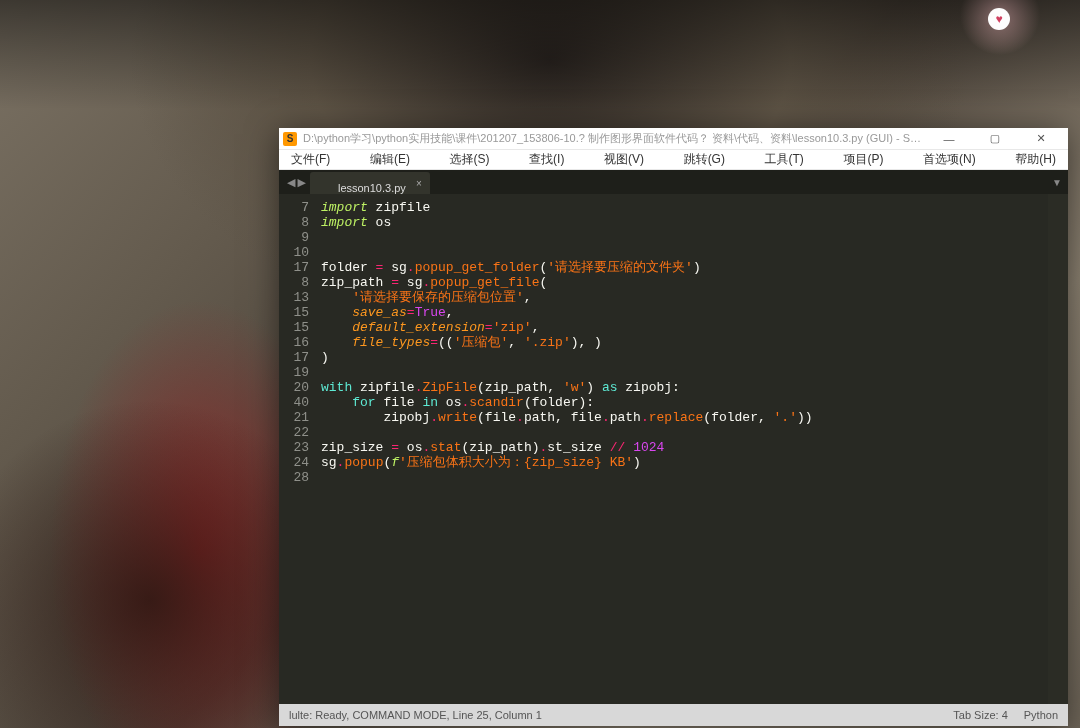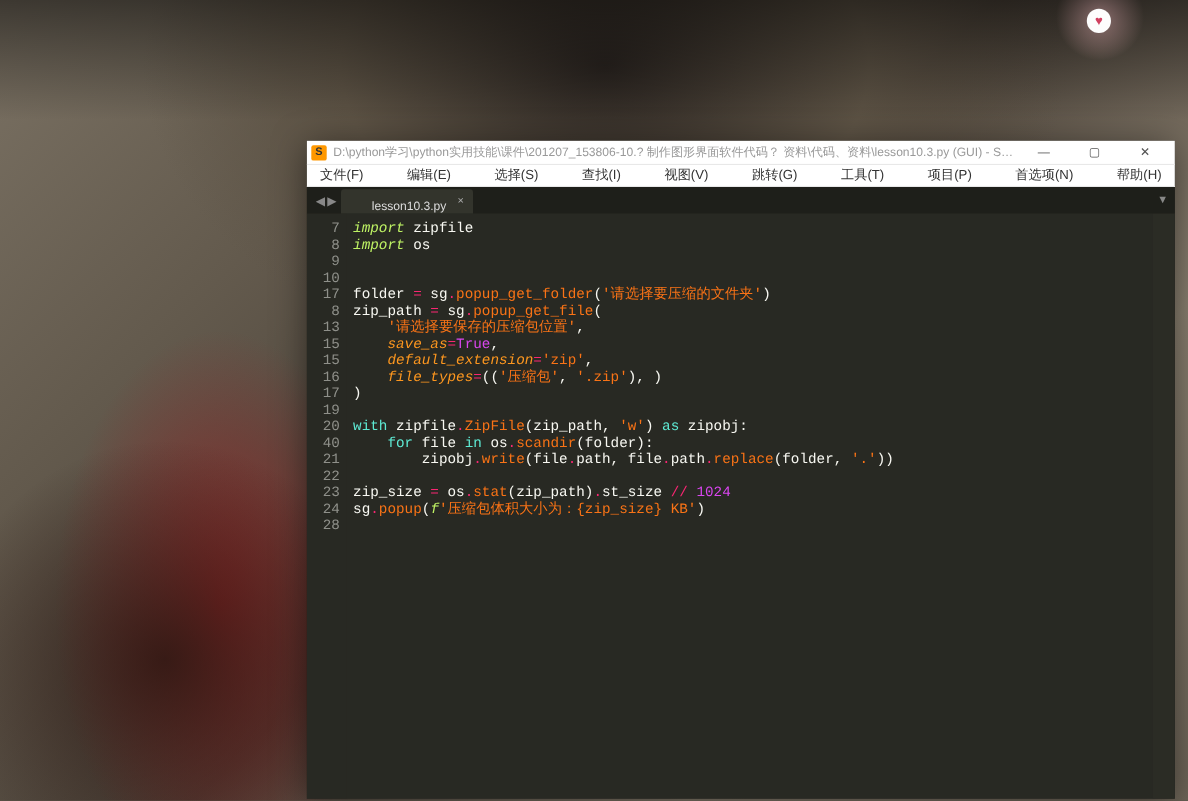--- a/index.html
+++ b/index.html
@@ -182,14 +182,19 @@
         <div>21</div>
         <div>22</div>
         <div>23</div>
         <div>24</div>
         <div>28</div>
       </div>
     <div class="code" id="code"><span class="ln"><span class="kw">import</span><span> zipfile</span></span><span class="ln"><span class="kw">import</span><span> os</span></span><span class="ln"><span></span></span><span class="ln"><span></span></span><span class="ln"><span>folder </span><span class="op">=</span><span> sg</span><span class="op">.</span><span class="fn">popup_get_folder</span><span>(</span><span class="str">'请选择要压缩的文件夹'</span><span>)</span></span><span class="ln"><span>zip_path </span><span class="op">=</span><span> sg</span><span class="op">.</span><span class="fn">popup_get_file</span><span>(</span></span><span class="ln"><span>    </span><span class="str">'请选择要保存的压缩包位置'</span><span>,</span></span><span class="ln"><span>    </span><span class="arg">save_as</span><span class="op">=</span><span class="num">True</span><span>,</span></span><span class="ln"><span>    </span><span class="arg">default_extension</span><span class="op">=</span><span class="str">'zip'</span><span>,</span></span><span class="ln"><span>    </span><span class="arg">file_types</span><span class="op">=</span><span>((</span><span class="str">'压缩包'</span><span>, </span><span class="str">'.zip'</span><span>), )</span></span><span class="ln"><span>)</span></span><span class="ln"><span></span></span><span class="ln"><span class="kw2">with</span><span> zipfile</span><span class="op">.</span><span class="fn">ZipFile</span><span>(zip_path, </span><span class="str">'w'</span><span>) </span><span class="kw2">as</span><span> zipobj:</span></span><span class="ln"><span>    </span><span class="kw2">for</span><span> file </span><span class="kw2">in</span><span> os</span><span class="op">.</span><span class="fn">scandir</span><span>(folder):</span></span><span class="ln"><span>        zipobj</span><span class="op">.</span><span class="fn">write</span><span>(file</span><span class="op">.</span><span>path, file</span><span class="op">.</span><span>path</span><span class="op">.</span><span class="fn">replace</span><span>(folder, </span><span class="str">'.'</span><span>))</span></span><span class="ln"><span></span></span><span class="ln"><span>zip_size </span><span class="op">=</span><span> os</span><span class="op">.</span><span class="fn">stat</span><span>(zip_path)</span><span class="op">.</span><span>st_size </span><span class="op">//</span><span> </span><span class="num">1024</span></span><span class="ln"><span>sg</span><span class="op">.</span><span class="fn">popup</span><span>(</span><span class="kw">f</span><span class="str">'压缩包体积大小为：{zip_size} KB'</span><span>)</span></span><span class="ln"><span></span></span></div>
     <div class="minimap"></div>
   </div>
 
+  <div class="statusbar">
+    <span class="status-seg status-left">lulte: Ready, COMMAND MODE, Line 25, Column 1</span>
+    <span class="status-seg">Tab Size: 4</span>
+    <span class="status-seg">Python</span>
+  </div>
 
 </div>
 
 </body></html>

